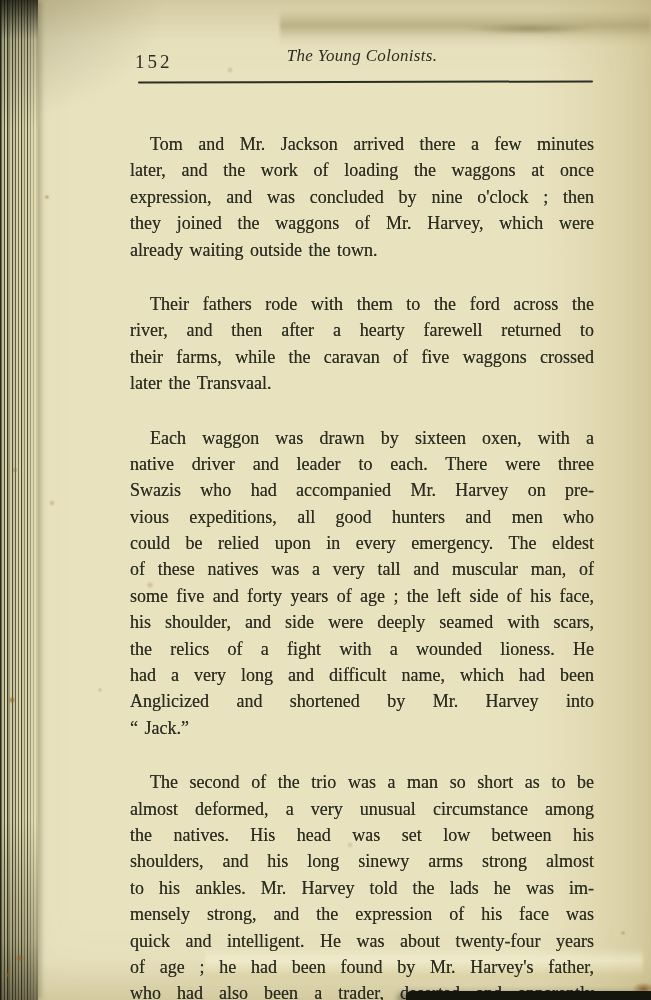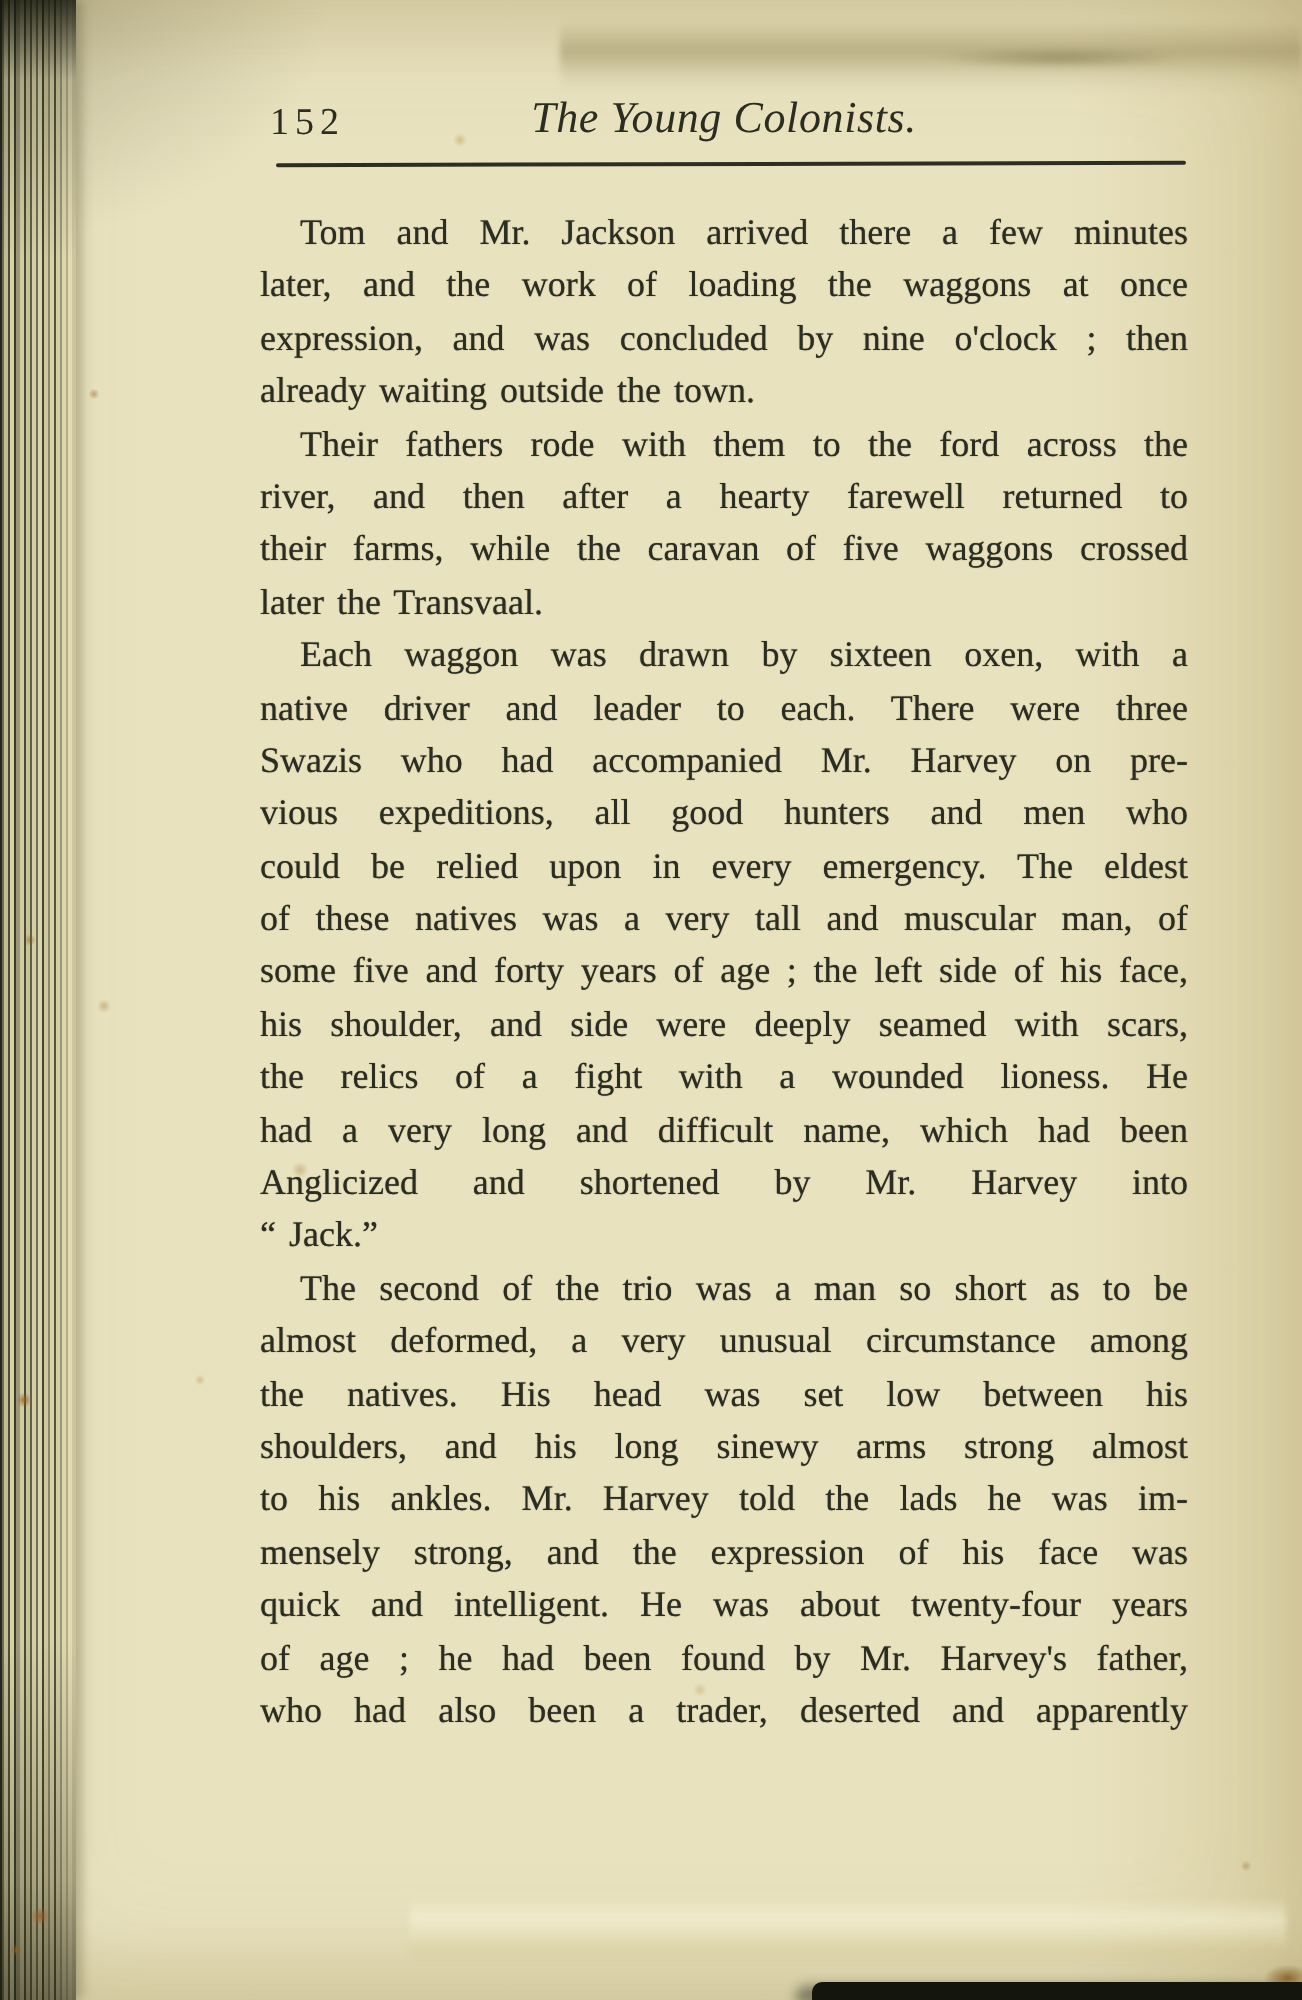--- a/index.html
+++ b/index.html
@@ -44,49 +44,50 @@
       linear-gradient(90deg,
         #23281e 0 1px,#6a6d52 1px 2px,#c3bb92 2px 4px,#4b5039 4px 5px,#d8d0a7 5px 7px,
         #383d2b 7px 8px,#9b9878 8px 10px,#d3cba2 10px 12px,#474c36 12px 13px,#c9c198 13px 15px,
         #5c6047 15px 16px,#d6cea5 16px 18px,#6e7254 18px 19px,#dcd4ab 19px 21px,#42472f 21px 22px,
         #cfc79e 22px 24px,#8d8a67 24px 25px,#d9d1a8 25px 27px,#50543d 27px 28px,#d5cda4 28px 30px,
         #9a977a 30px 31px,#ded6ad 31px 33px,#b5ad85 33px 34px,#e2dbb4 34px 36px,#cdc59c 36px 38px);
     box-shadow:3px 0 5px rgba(90,85,50,.35);}
   
   .header{position:absolute;top:46px;left:130px;width:464px;height:32px;}
   .pagenum{position:absolute;left:5px;top:5px;font-size:19px;letter-spacing:3px;}
-  .title{text-align:center;font-style:italic;font-size:22px;letter-spacing:.3px;}
+  .title{text-align:center;font-style:italic;font-size:17px;letter-spacing:.3px;}
   .rule{position:absolute;top:81px;left:138px;width:455px;height:2px;background:#2c2e23;
         transform:rotate(-.15deg);border-radius:1px;}
   
   .body{position:absolute;top:103px;left:130px;width:464px;font-size:18px;
         text-shadow:0 0 .5px rgba(43,45,34,.75);}
   .line{height:26.4px;line-height:26.4px;text-align:justify;overflow:hidden;}
   .line::after{content:"";display:inline-block;width:100%;height:0;}
-  .line.indent{text-indent:20px;}
+  .line.indent{text-indent:20px;margin-top:28px;}
   .line.end{text-align:left;word-spacing:2px;}
   .line.end::after{content:none;}
 </style>
 </head>
 <body>
 
 <div class="scene">
   <div class="page">
     <div class="top-edge-band"></div>
     <div class="bottom-streak"></div>
     <div class="header">
       <span class="pagenum">152</span>
       <div class="title">The Young Colonists.</div>
     </div>
     <div class="rule"></div>
     <div class="body">
         <div class="para">
           <div class="line indent">Tom and Mr. Jackson arrived there a few minutes</div>
           <div class="line">later, and the work of loading the waggons at once</div>
           <div class="line">expression, and was concluded by nine o'clock ; then</div>
+          <div class="line">they joined the waggons of Mr. Harvey, which were</div>
           <div class="line end">already waiting outside the town.</div>
         </div>
         <div class="para">
           <div class="line indent">Their fathers rode with them to the ford across the</div>
           <div class="line">river, and then after a hearty farewell returned to</div>
           <div class="line">their farms, while the caravan of five waggons crossed</div>
           <div class="line end">later the Transvaal.</div>
         </div>
         <div class="para">
           <div class="line indent">Each waggon was drawn by sixteen oxen, with a</div>

